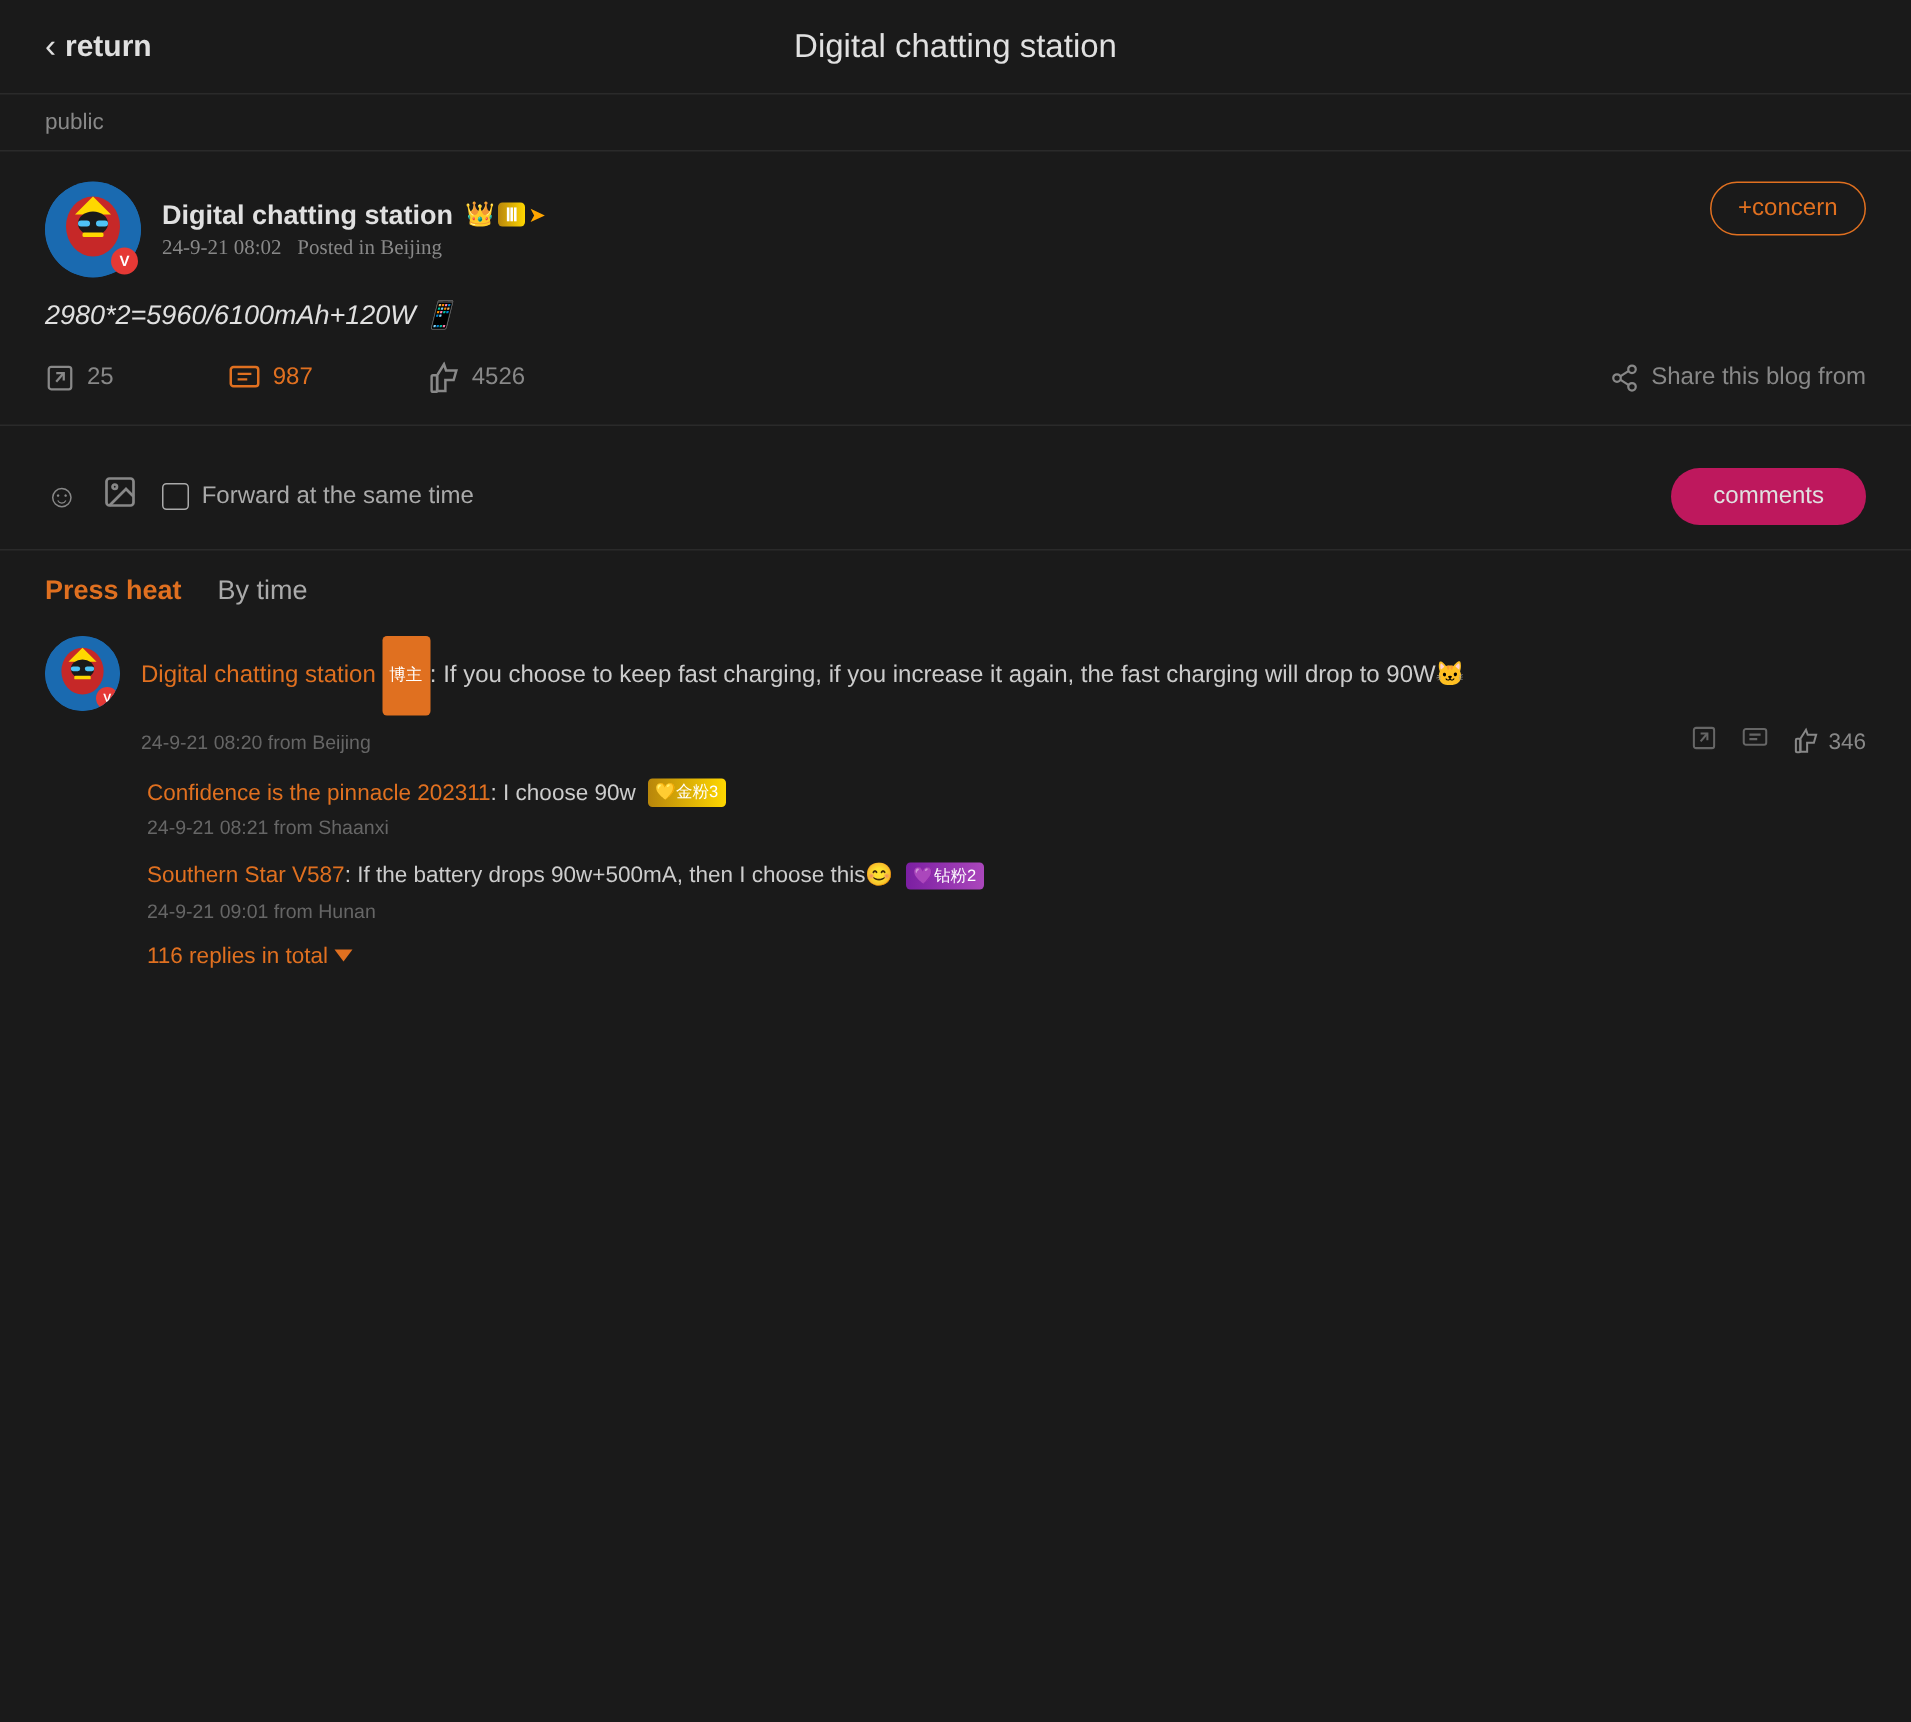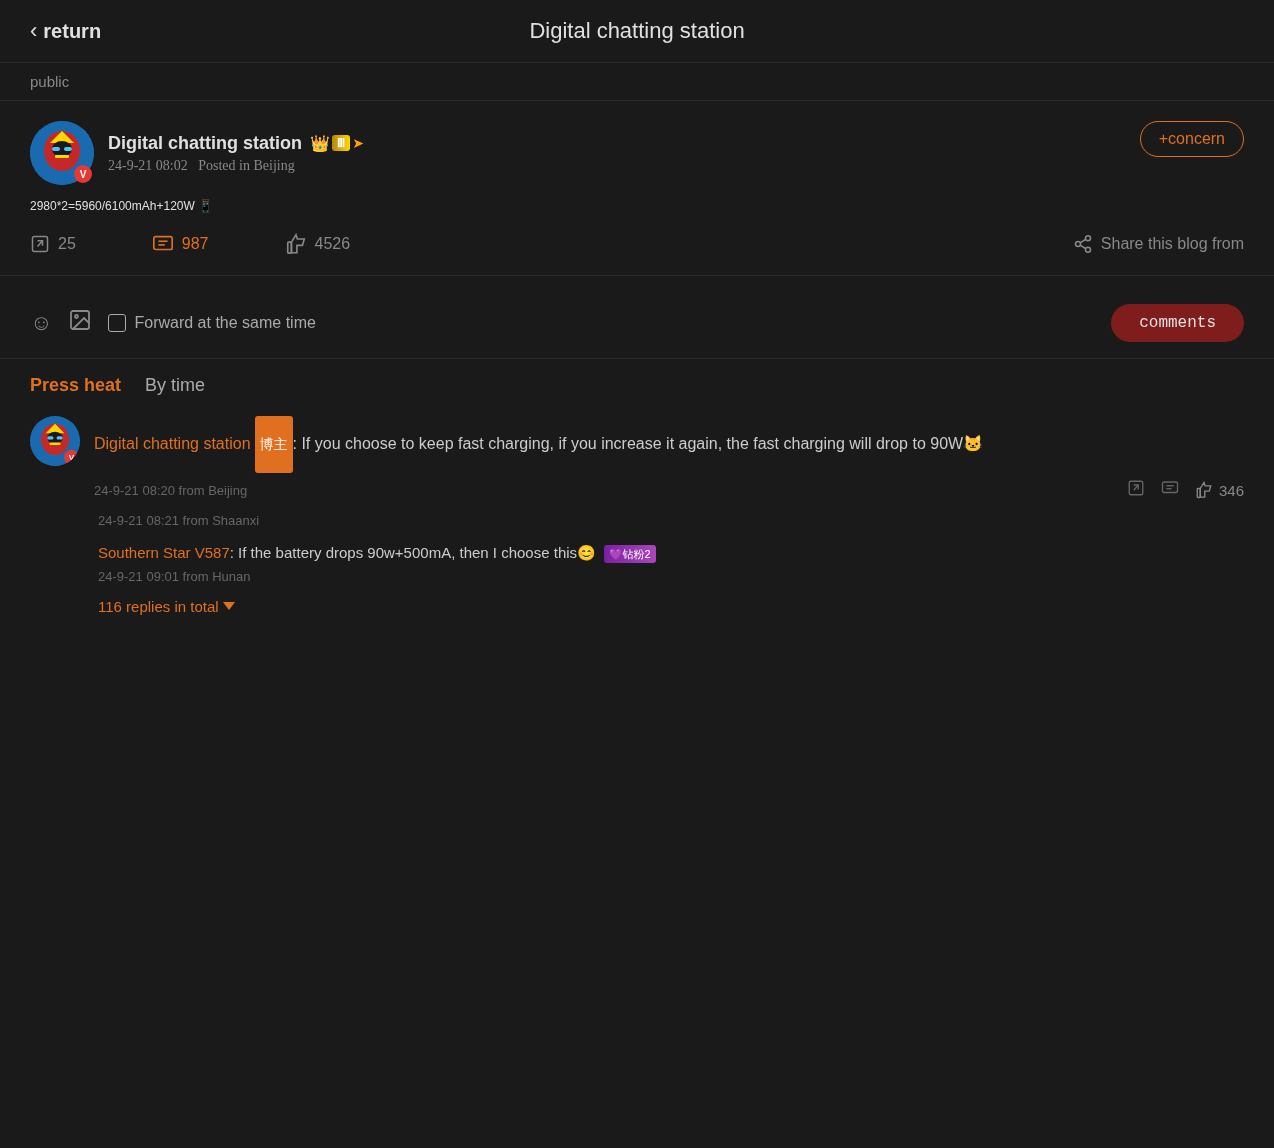--- a/index.html
+++ b/index.html
@@ -140,25 +140,26 @@
       border: 1.5px solid #e07020;
       border-radius: 20px;
       padding: 8px 18px;
       color: #e07020;
       background: transparent;
       font-size: 16px;
       cursor: pointer;
     }
     .post-content {
       margin-top: 14px;
-      font-size: 12px;
+      font-size: 18px;
       color: #e0e0e0;
       display: flex;
       align-items: center;
       gap: 6px;
+      font-style: italic;
     }
 
     
     .post-actions {
       display: flex;
       align-items: center;
       margin-top: 20px;
       gap: 16px;
     }
     .action-item {
@@ -218,28 +219,27 @@
     }
     .checkbox-square {
       width: 18px;
       height: 18px;
       border: 1.5px solid #aaa;
       border-radius: 3px;
       background: transparent;
     }
     .comments-btn {
       margin-left: auto;
-      background: #7f1d1d;
+      background: #be185d;
       border: none;
       border-radius: 22px;
       padding: 10px 28px;
       color: #e0e0e0;
       font-size: 16px;
       cursor: pointer;
-      font-family: Liberation Mono, monospace;
     }
 
     
     .comments-area {
       padding: 16px 30px;
     }
     .sort-tabs {
       display: flex;
       align-items: center;
       gap: 24px;
@@ -296,21 +296,21 @@
       line-height: 1.5;
     }
     .comment-author-link {
       color: #e07020;
       font-weight: 500;
     }
     .blogger-tag {
       display: inline-block;
       background: #e07020;
       color: white;
-      font-size: 14px;
+      font-size: 11px;
       border-radius: 3px;
       padding: 18px 5px;
       margin-left: 4px;
       vertical-align: middle;
     }
     .comment-meta {
       display: flex;
       align-items: center;
       justify-content: space-between;
       margin-top: 6px;
@@ -552,20 +552,24 @@
               <rect x="3" y="10" width="4" height="12" rx="1" fill="none" stroke="#888"></rect>
             </svg>
             <span>346</span>
           </div>
         </div>
       </div>
 
       <div class="replies-section">
 
         <div class="reply-item">
+          <div class="reply-text">
+            <span class="comment-author-link">Confidence is the pinnacle 202311</span>: I choose 90w
+            <span class="gold-badge">💛金粉3</span>
+          </div>
           <div class="reply-time">24-9-21 08:21 from Shaanxi</div>
         </div>
 
         <div class="reply-item">
           <div class="reply-text">
             <span class="comment-author-link">Southern Star V587</span>: If the battery drops 90w+500mA, then I choose this😊
             <span class="purple-badge">💜钻粉2</span>
           </div>
           <div class="reply-time">24-9-21 09:01 from Hunan</div>
         </div>

